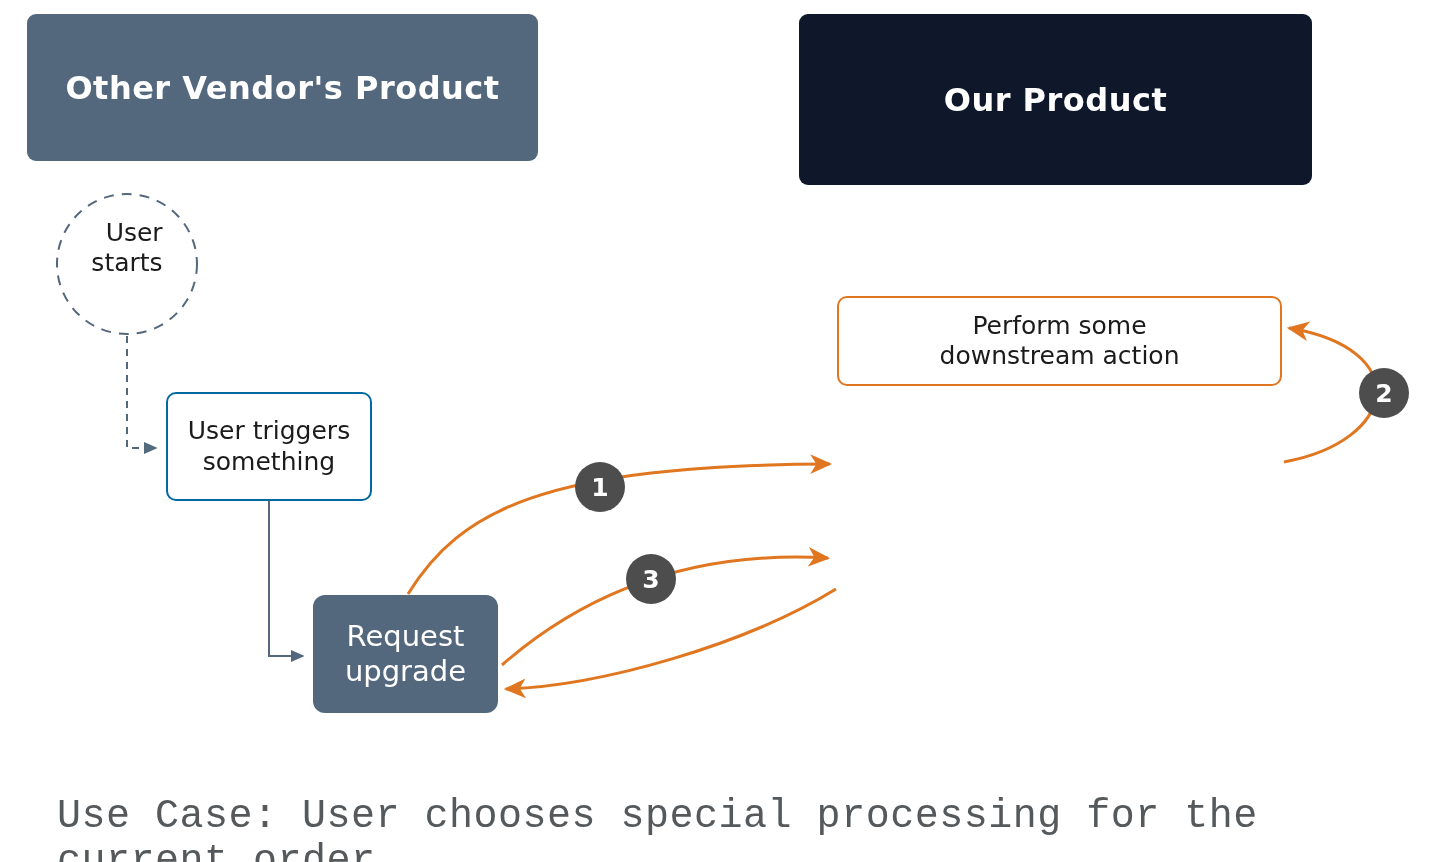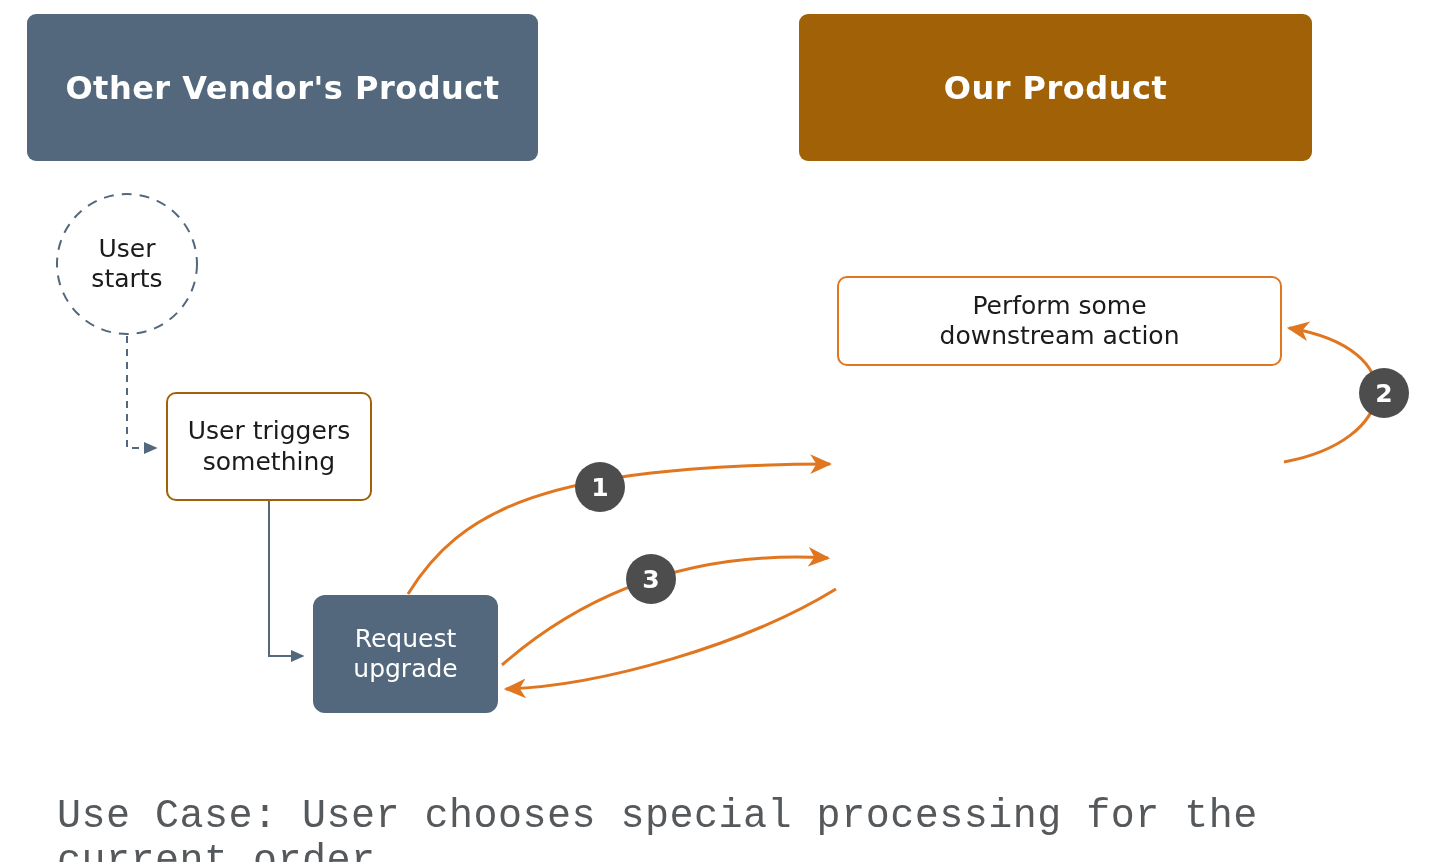--- a/index.html
+++ b/index.html
@@ -2,30 +2,30 @@
 <html><head>
 <meta charset="utf-8">
 <style>
   html,body{margin:0;padding:0;background:#ffffff;}
   .canvas{position:relative;width:1438px;height:862px;background:#ffffff;overflow:hidden;
           font-family:"DejaVu Sans","Liberation Sans",sans-serif;}
   .abs{position:absolute;box-sizing:border-box;}
   .lane-header{display:flex;align-items:center;justify-content:center;border-radius:9px;
                color:#ffffff;font-size:32px;font-weight:bold;letter-spacing:.5px;z-index:2;}
   .lane-vendor{left:27px;top:14px;width:511px;height:147px;background:#54687D;}
-  .lane-ours{left:799px;top:14px;width:513px;height:147px;background:#a16207;}
+  .lane-ours{left:799px;top:14px;width:513px;height:171px;background:#0f172a;}
   .node-label{display:flex;align-items:center;justify-content:center;text-align:center;
               white-space:pre-line;color:#1b1b1b;font-size:25px;line-height:1.22;z-index:2;}
-  .start-label{left:57px;top:224px;width:140px;height:80px;z-index:4;}
+  .start-label{left:57px;top:208px;width:140px;height:80px;z-index:4;text-align:right;}
   .box-outline-slate{left:166px;top:392px;width:206px;height:109px;background:#ffffff;
-              border:2px solid #a16207;border-radius:10px;}
+              border:2px solid #0369a1;border-radius:10px;}
   .box-filled{left:313px;top:595px;width:185px;height:118px;background:#54687D;color:#ffffff;
-              border-radius:12px;font-size:25px;}
+              border-radius:12px;font-size:29px;}
   .box-orange{width:445px;height:90px;background:#ffffff;border:2px solid #E0761F;border-radius:10px;left:837px;}
-  .box-perform{top:276px;} .box-receive{top:420px;} .box-check{top:550px;}
+  .box-perform{top:296px;} .box-receive{top:420px;} .box-check{top:550px;}
   .overlay{position:absolute;left:0;top:0;z-index:3;pointer-events:none;}
   .badge{width:50px;height:50px;border-radius:50%;background:#4D4D4D;color:#ffffff;
          display:flex;align-items:center;justify-content:center;font-size:25px;font-weight:bold;z-index:4;}
   .badge1{left:575px;top:462px;} .badge2{left:1359px;top:368px;} .badge3{left:626px;top:554px;}
   .caption{left:57px;top:794px;width:1360px;color:#55595C;font-size:40px;font-weight:300;
            font-family:Liberation Mono, monospace;letter-spacing:.5px;z-index:2;}
 </style>
 </head>
 <body>
 

